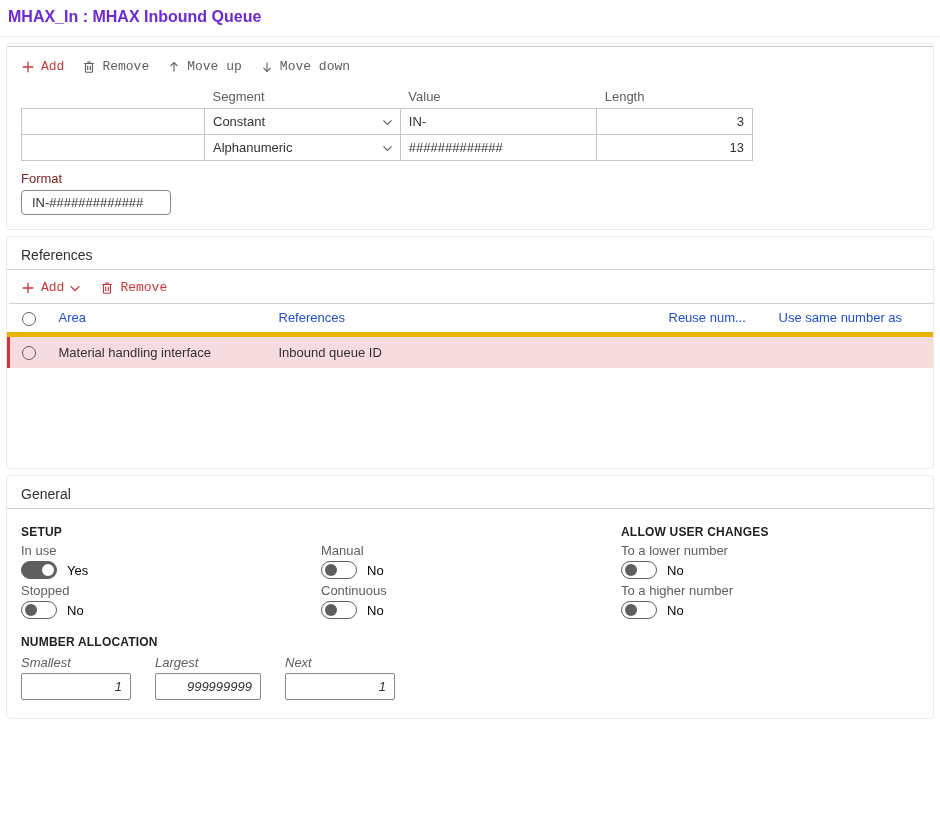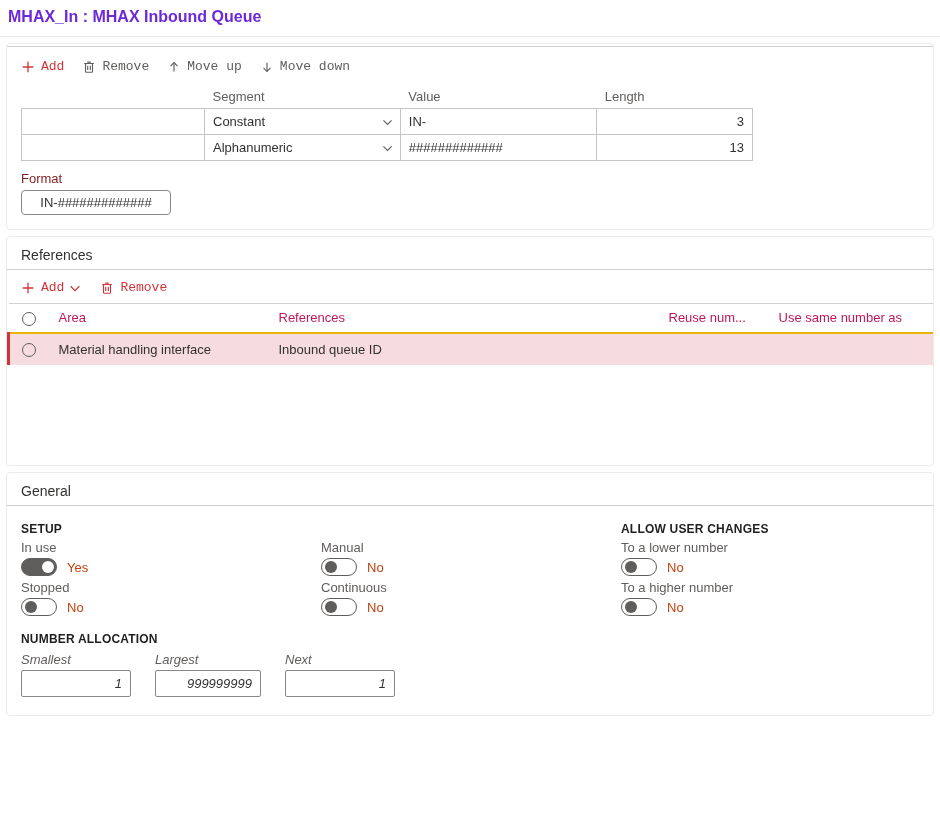--- a/index.html
+++ b/index.html
@@ -110,35 +110,34 @@
 
   .format-block { padding: 10px 14px 4px; }
   .format-label { color: #7f1d1d; font-size: 13px; margin-bottom: 4px; }
   .format-input {
     display: inline-block;
     border: 1px solid #8a8886;
     border-radius: 4px;
     padding: 4px 10px;
     font-size: 13px;
     min-width: 150px;
-    text-align: center;
   }
 
   
   .ref-table {
     width: 100%;
     border-collapse: collapse;
     font-size: 13px;
     margin-top: 2px;
   }
   .ref-table thead td {
     padding: 6px 10px;
-    border-bottom: 2px solid #eab308;
+    border-bottom: 5px solid #eab308;
     border-top: 1px solid #d2d0ce;
-    color: #be185d;
+    color: #1d4ed8;
   }
   .ref-table tbody td {
     padding: 8px 10px;
   }
   .ref-table tbody tr.selected {
     background: #f7dcdf;
     position: relative;
   }
   .ref-table tbody tr.selected td:first-child {
     border-left: 3px solid #d13438;
@@ -194,21 +193,21 @@
     transition: none;
   }
   .toggle.on {
     background: #605e5c;
     border-color: #605e5c;
   }
   .toggle.on .knob {
     background: #fff;
     left: 20px;
   }
-  .toggle-val { color: #c2410c; }
+  .toggle-val { color: #000000; }
   .alloc-row {
     display: flex;
     gap: 24px;
     padding: 4px 14px 8px;
     font-style: italic;
   }
   .alloc-field .field-label { margin-bottom: 3px; }
   .alloc-input {
     border: 1px solid #8a8886;
     border-radius: 2px;

